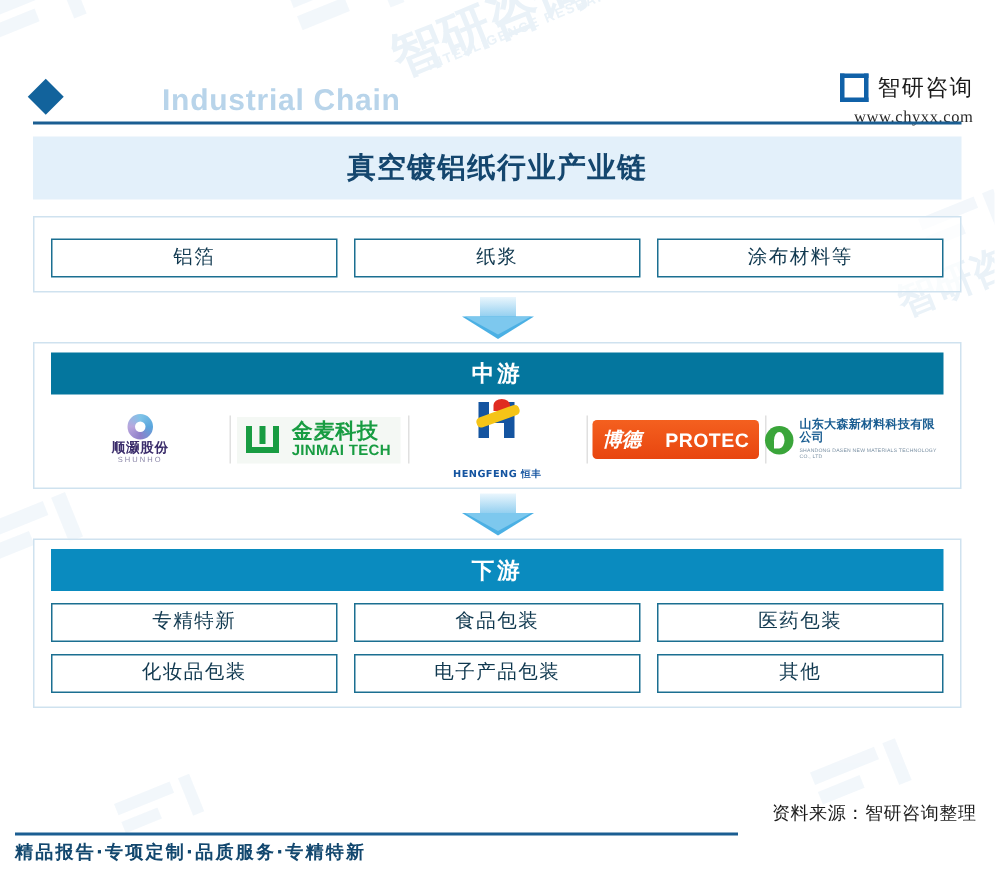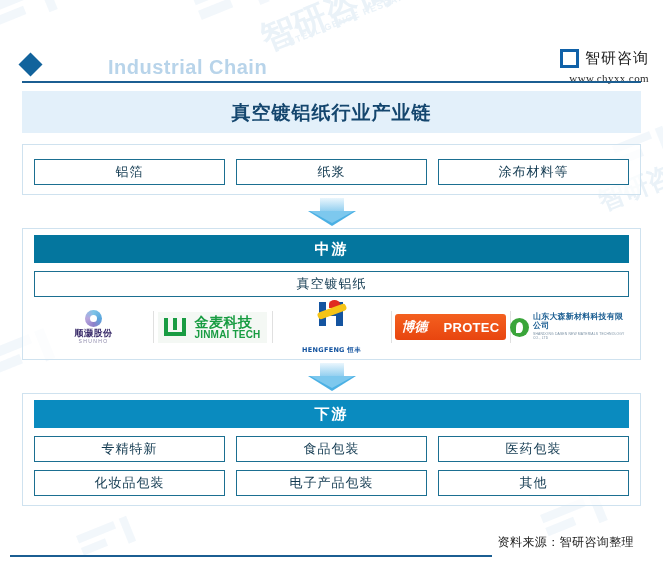--- a/index.html
+++ b/index.html
@@ -319,21 +319,21 @@
 
   
   .footer {
     position: absolute;
     left: 0; right: 0; bottom: 0;
     height: 46px;
     z-index: 3;
   }
   .src {
     position: absolute;
-    right: 29px;
+    right: 12px;
     top: 0px;
     font-size: 12px;
     color: #1a1a1a;
     font-family: "DejaVu Sans", "Liberation Sans", sans-serif;
     letter-spacing: .4px;
   }
   .ft-rule {
     position: absolute;
     left: 10px;
     width: 482px;
@@ -431,23 +431,20 @@
   <div class="arrow-wrap">
     <div class="arrow">
       <div class="shaft"></div>
       <div class="head"></div>
       <div class="head2"></div>
     </div>
   </div>
 
   <div class="stage stage-mid">
     <div class="stage-head">中游</div>
-    <div class="row">
-      <div class="cell cell-wide">真空镀铝纸</div>
-    </div>
 
     <div class="logo-strip">
 
       <div class="logo-box">
         <div class="lg-shunho">
           <div class="swirl"></div>
           <div class="cn">顺灏股份</div>
           <div class="en">SHUNHO</div>
         </div>
       </div>
@@ -523,13 +520,14 @@
       <div class="cell">电子产品包装</div>
       <div class="cell">其他</div>
     </div>
   </div>
 
 </div>
 
 <div class="footer">
   <div class="src">资料来源：智研咨询整理</div>
   <div class="ft-rule"></div>
+  <div class="ft-slogan">精品报告·专项定制·品质服务·专精特新</div>
 </div>
 
 </body></html>

